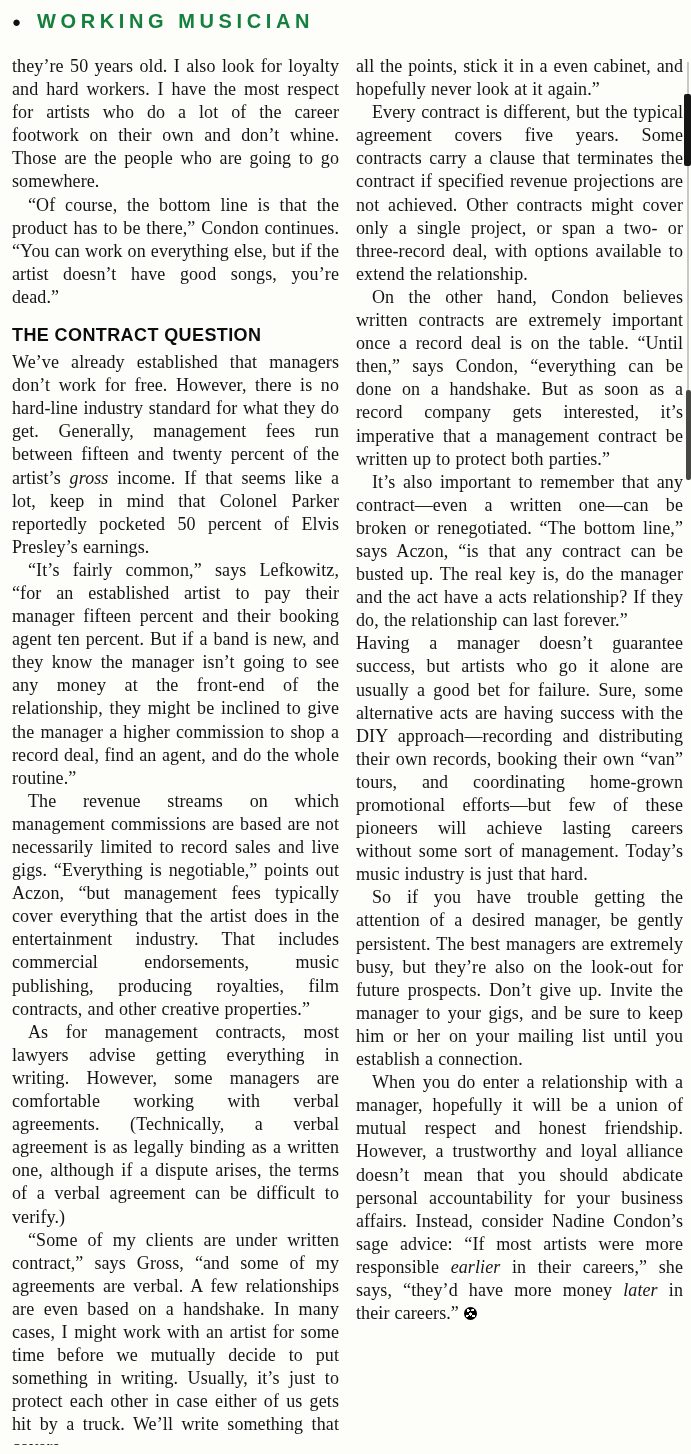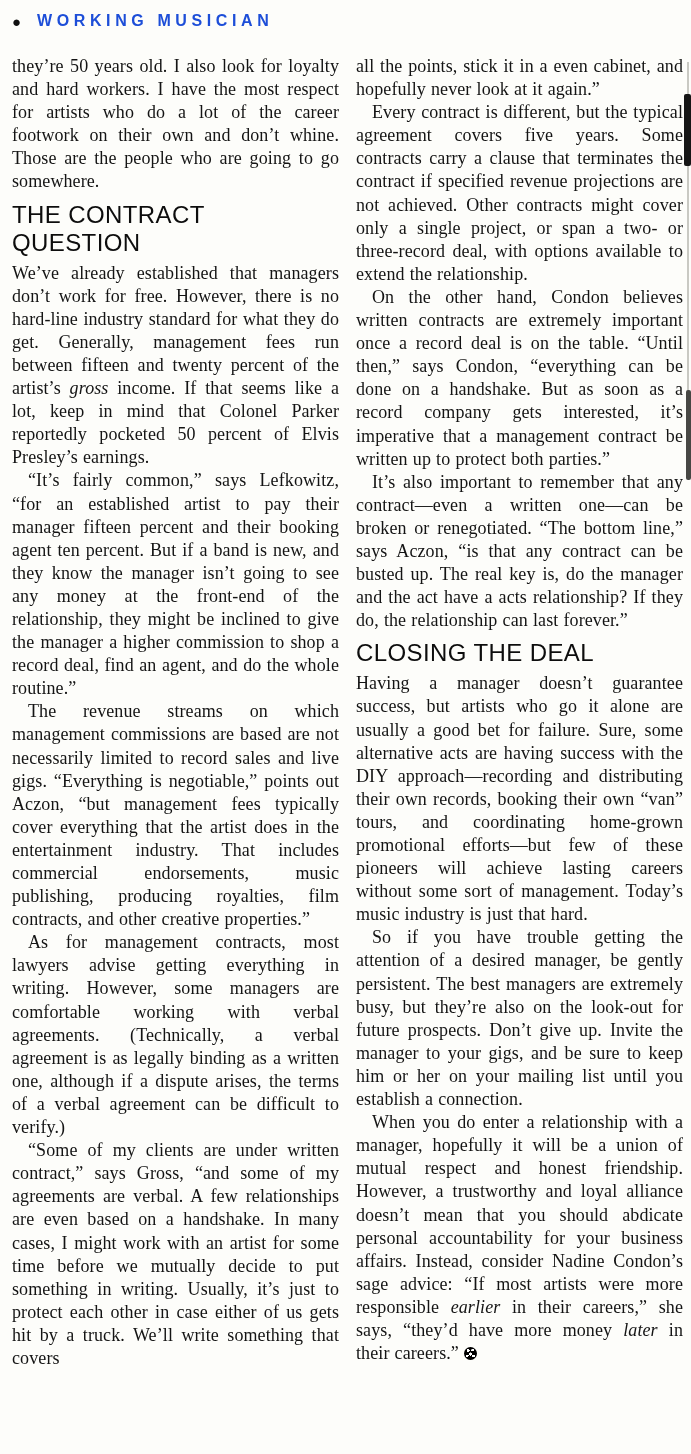--- a/index.html
+++ b/index.html
@@ -21,23 +21,23 @@
   }
   .masthead .bullet {
     font-family: "Liberation Sans", sans-serif;
     font-size: 15px;
     line-height: 15px;
     color: #101010;
   }
   .masthead .title {
     font-family: "Liberation Sans", sans-serif;
     font-weight: 700;
-    font-size: 16px;
+    font-size: 20px;
     letter-spacing: 4.6px;
-    color: #1d4ed8;
+    color: #15803d;
     white-space: nowrap;
   }
   .content {
     display: flex;
     gap: 17px;
     padding: 22px 8px 0 12px;
     box-sizing: border-box;
     align-items: flex-end;
   }
   .column {
@@ -48,24 +48,24 @@
   }
   .column p {
     margin: 0;
     font-size: 18px;
     line-height: 23.1px;
     letter-spacing: 0.1px;
     word-spacing: 0.5px;
   }
   .column p.indent { text-indent: 16px; }
   .column h2.section-heading {
-    margin: 7px 0 5px 0;
+    margin: 16px 0 5px 0;
     font-family: "Liberation Sans", sans-serif;
-    font-weight: 400;
-    font-size: 24px;
+    font-weight: 700;
+    font-size: 18px;
     letter-spacing: 0.4px;
     color: #0d0d0d;
     text-align: left;
   }
   .column i { font-style: italic; }
   .end-mark {
     display: inline-block;
     width: 13px;
     height: 13px;
     margin-left: 5px;
@@ -107,33 +107,33 @@
 <div class="page">
 
   <div class="masthead">
     <span class="bullet">●</span>
     <span class="title">WORKING MUSICIAN</span>
   </div>
 
   <div class="content">
     <div class="column" id="col-0">
         <p class=""><span>they’re 50 years old. I also look for loyalty and hard workers. I have the most respect for artists who do a lot of the career footwork on their own and don’t whine. Those are the people who are going to go somewhere.</span></p>
+        <p class="indent"><span>“Of course, the bottom line is that the product has to be there,” Condon continues. “You can work on everything else, but if the artist doesn’t have good songs, you’re dead.”</span></p>
         <h2 class="section-heading">THE CONTRACT QUESTION</h2>
         <p class=""><span>We’ve already established that managers don’t work for free. However, there is no hard-line industry standard for what they do get. Generally, management fees run between fifteen and twenty percent of the artist’s </span><i>gross</i><span> income. If that seems like a lot, keep in mind that Colonel Parker reportedly pocketed 50 percent of Elvis Presley’s earnings.</span></p>
         <p class="indent"><span>“It’s fairly common,” says Lefkowitz, “for an established artist to pay their manager fifteen percent and their booking agent ten percent. But if a band is new, and they know the manager isn’t going to see any money at the front-end of the relationship, they might be inclined to give the manager a higher commission to shop a record deal, find an agent, and do the whole routine.”</span></p>
         <p class="indent"><span>The revenue streams on which management commissions are based are not necessarily limited to record sales and live gigs. “Everything is negotiable,” points out Aczon, “but management fees typically cover everything that the artist does in the entertainment industry. That includes commercial endorsements, music publishing, producing royalties, film contracts, and other creative properties.”</span></p>
         <p class="indent"><span>As for management contracts, most lawyers advise getting everything in writing. However, some managers are comfortable working with verbal agreements. (Technically, a verbal agreement is as legally binding as a written one, although if a dispute arises, the terms of a verbal agreement can be difficult to verify.)</span></p>
         <p class="indent"><span>“Some of my clients are under written contract,” says Gross, “and some of my agreements are verbal. A few relationships are even based on a handshake. In many cases, I might work with an artist for some time before we mutually decide to put something in writing. Usually, it’s just to protect each other in case either of us gets hit by a truck. We’ll write something that covers</span></p>
       </div>
     <div class="column" id="col-1">
         <p class=""><span>all the points, stick it in a even cabinet, and hopefully never look at it again.”</span></p>
         <p class="indent"><span>Every contract is different, but the typical agreement covers five years. Some contracts carry a clause that terminates the contract if specified revenue projections are not achieved. Other contracts might cover only a single project, or span a two- or three-record deal, with options available to extend the relationship.</span></p>
         <p class="indent"><span>On the other hand, Condon believes written contracts are extremely important once a record deal is on the table. “Until then,” says Condon, “everything can be done on a handshake. But as soon as a record company gets interested, it’s imperative that a management contract be written up to protect both parties.”</span></p>
         <p class="indent"><span>It’s also important to remember that any contract—even a written one—can be broken or renegotiated. “The bottom line,” says Aczon, “is that any contract can be busted up. The real key is, do the manager and the act have a acts relationship? If they do, the relationship can last forever.”</span></p>
-        <h2 class="section-heading">CLOSING THE DEAL</h2>
         <p class=""><span>Having a manager doesn’t guarantee success, but artists who go it alone are usually a good bet for failure. Sure, some alternative acts are having success with the DIY approach—recording and distributing their own records, booking their own “van” tours, and coordinating home-grown promotional efforts—but few of these pioneers will achieve lasting careers without some sort of management. Today’s music industry is just that hard.</span></p>
         <p class="indent"><span>So if you have trouble getting the attention of a desired manager, be gently persistent. The best managers are extremely busy, but they’re also on the look-out for future prospects. Don’t give up. Invite the manager to your gigs, and be sure to keep him or her on your mailing list until you establish a connection.</span></p>
         <p class="indent"><span>When you do enter a relationship with a manager, hopefully it will be a union of mutual respect and honest friendship. However, a trustworthy and loyal alliance doesn’t mean that you should abdicate personal accountability for your business affairs. Instead, consider Nadine Condon’s sage advice: “If most artists were more responsible </span><i>earlier</i><span> in their careers,” she says, “they’d have more money </span><i>later</i><span> in their careers.”</span><span class="end-mark"></span></p>
       </div>
   </div>
 
   <div class="edge-line"></div>
   <div class="edge-dark-1"></div>
   <div class="edge-dark-2"></div>
 

